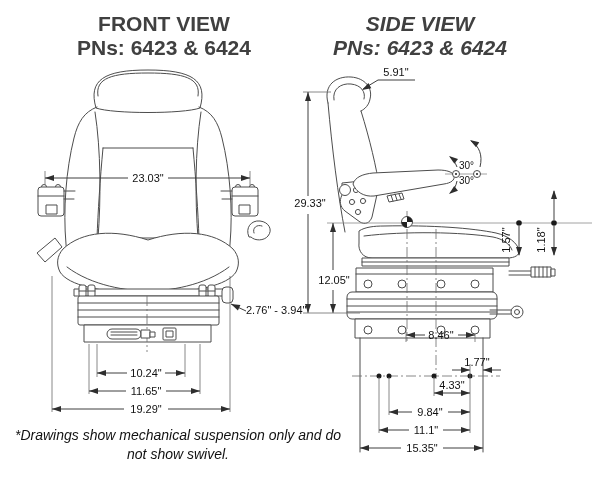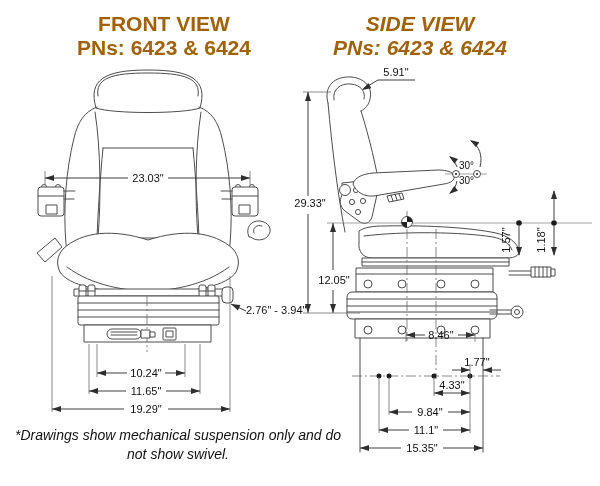--- a/index.html
+++ b/index.html
@@ -1,18 +1,18 @@
 <!DOCTYPE html>
 <html><head>
 <meta charset="utf-8">
 <style>
   html,body{margin:0;padding:0;background:#fff;}
   .canvas{position:relative;width:600px;height:486px;background:#fff;overflow:hidden;
           font-family:"Liberation Sans",sans-serif;}
-  .title-block{position:absolute;text-align:center;color:#a16207;}
+  .title-block{position:absolute;text-align:center;color:#404040;}
   .title-block .vtitle,.title-block .vsub{font-weight:bold;font-size:21px;line-height:24px;}
   .tb-front{left:30px;top:12px;width:268px;}
   .tb-side{left:302px;top:12px;width:236px;font-style:italic;}
   .footnote{position:absolute;left:12px;top:426px;width:332px;text-align:center;
             font-style:italic;font-size:14px;line-height:19px;color:#111;}
   svg{position:absolute;left:0;top:0;}
   .ln{stroke:#4d4d4d;stroke-width:1;fill:none;stroke-linecap:round;stroke-linejoin:round;}
   .lnf{stroke:#4d4d4d;stroke-width:1;fill:#fff;stroke-linejoin:round;}
   .lt{stroke:#8a8a8a;stroke-width:0.8;fill:none;}
   .dim{stroke:#3f3f3f;stroke-width:1;fill:none;}

